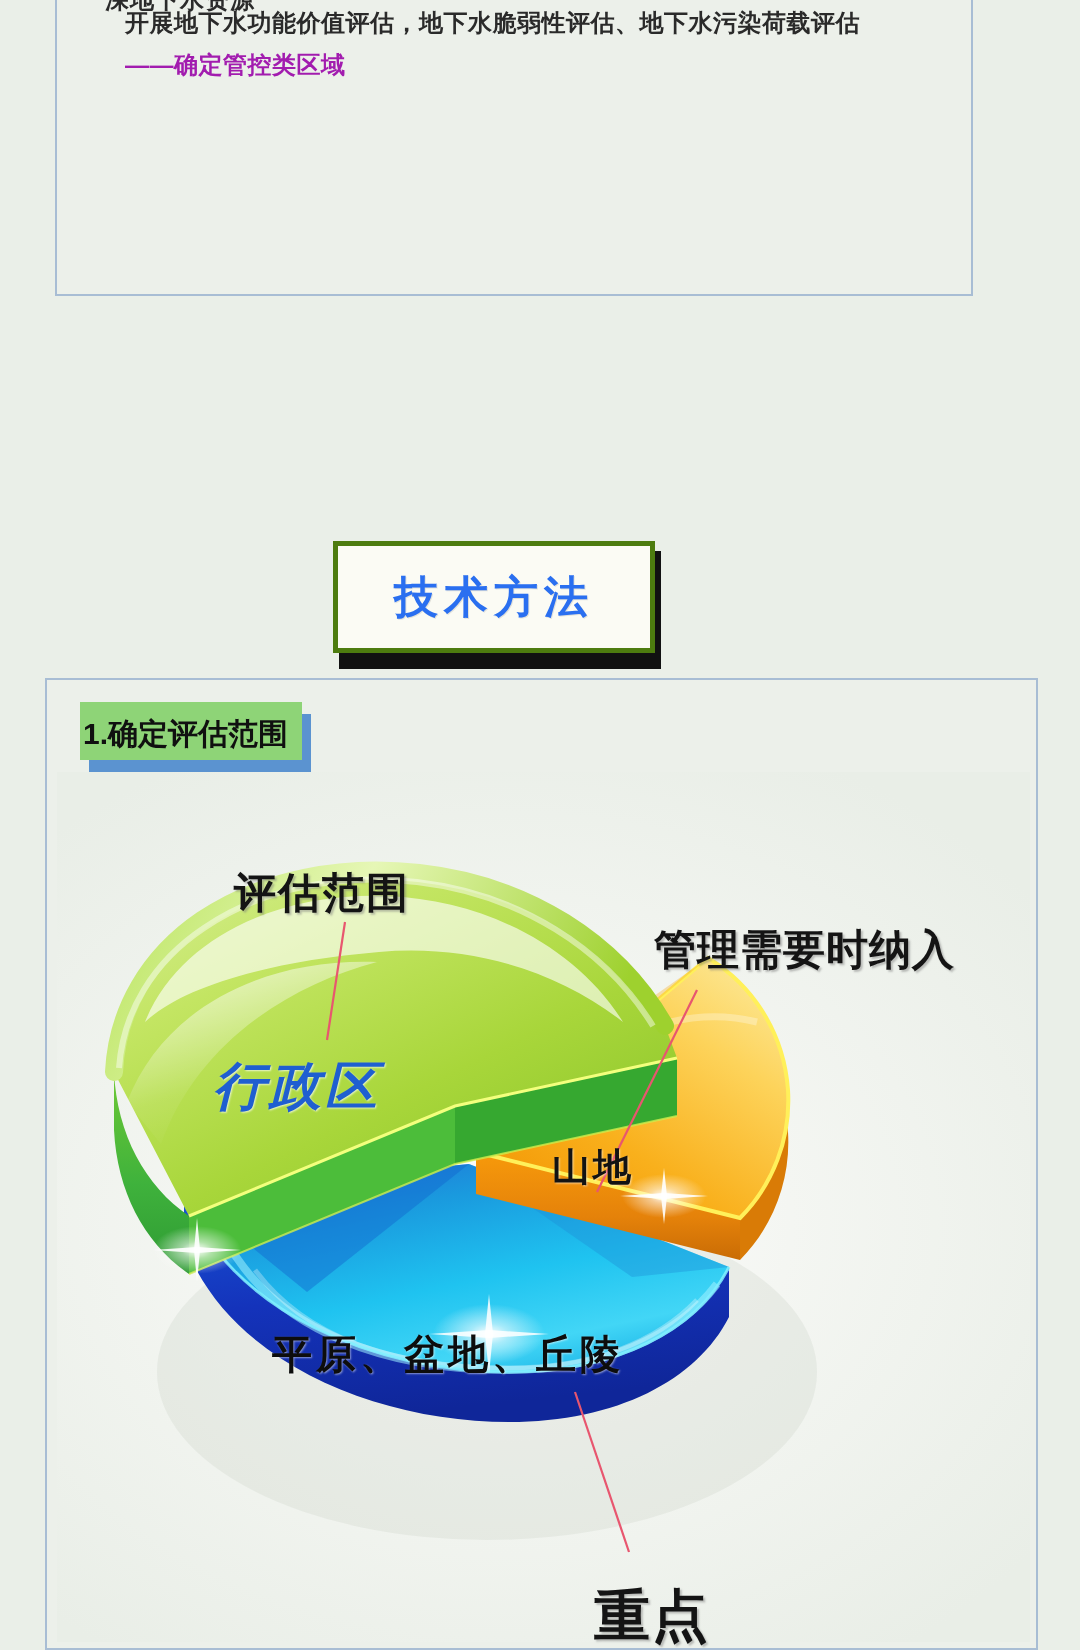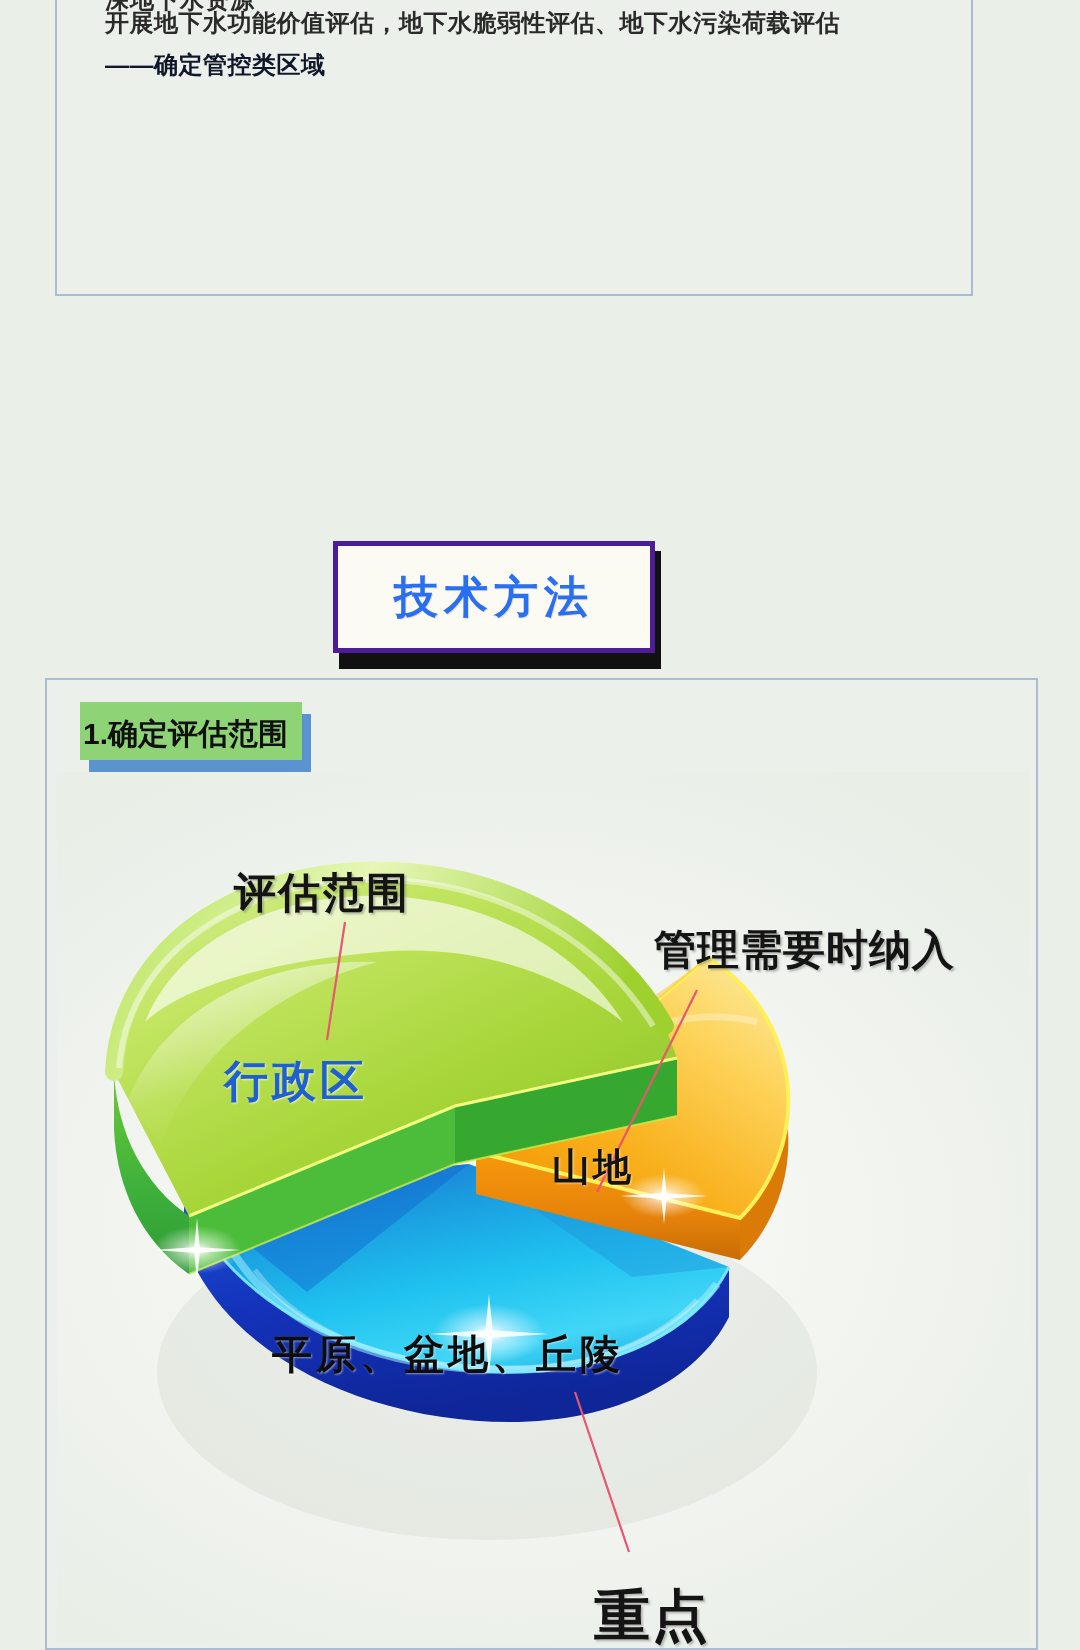--- a/index.html
+++ b/index.html
@@ -19,35 +19,35 @@
     border: 2px solid #a8bdd4;
   }
   .s1-body { position: absolute; left: 48px; top: 232px; width: 820px; }
   .s1-cut {
     position: absolute; left: 48px; top: 214px;
     font-size: 24px; font-weight: bold; color: #2a2a2a;
     letter-spacing: 1px; white-space: nowrap;
   }
   .s1-para {
     font-size: 24px; font-weight: bold; color: #2a2a2a;
-    line-height: 1.75; letter-spacing: .5px;
+    line-height: 1.75; letter-spacing: .5px; margin-left: 20px;
   }
   .s1-para.gap { margin-top: 44px; }
-  .s1-red { color: #0f172a; }
+  .s1-red { color: #a21caf; }
 
   
   #plaque-wrap { position: absolute; left: 333px; top: 541px; width: 340px; height: 128px; }
   #plaque-shadow {
     position: absolute; left: 6px; top: 10px; width: 322px; height: 118px;
     background: #111111;
   }
   #plaque {
     position: absolute; left: 0px; top: 0px; width: 322px; height: 112px;
     background: #fbfbf4;
-    border: 5px solid #4c1d95;
+    border: 5px solid #4d7c0f;
     display: flex; align-items: center; justify-content: center;
   }
   #plaque-title {
     font-size: 44px; font-weight: bold; color: #2a6ff0;
     letter-spacing: 6px; text-shadow: 1px 1px 0 rgba(0,0,0,.10);
   }
 
   
   #slide2 {
     position: absolute; left: 45px; top: 678px;
@@ -85,22 +85,22 @@
     text-shadow: 2px 2px 2px rgba(120,120,120,.45);
     margin-left: 12px;
   }
   #callout-scope { left: 165px; top: 93px; font-size: 42px; letter-spacing: 2px; }
   #callout-include { left: 585px; top: 150px; font-size: 42px; letter-spacing: 1px; }
   #callout-focus { left: 525px; top: 807px; font-size: 56px; letter-spacing: 2px; }
 
   
   .slice-label { position: absolute; font-weight: bold; white-space: nowrap; }
   #label-admin {
-    left: 167px; top: 280px; font-size: 44px; color: #1f5fd0;
-    letter-spacing: 4px; text-shadow: 1px 1px 2px rgba(255,255,255,.7);
+    left: 156px; top: 280px; font-size: 52px; color: #1f5fd0;
+    letter-spacing: 4px; text-shadow: 1px 1px 2px rgba(255,255,255,.7); font-style: italic;
   }
   #label-mountain {
     left: 495px; top: 370px; font-size: 38px; color: #131313;
     letter-spacing: 3px; text-shadow: 1px 1px 2px rgba(255,255,255,.55); text-align: center;
   }
   #label-plain {
     left: 215px; top: 555px; font-size: 40px; color: #0d0d0d;
     letter-spacing: 4px; text-shadow: 1px 1px 2px rgba(255,255,255,.5);
   }
 

